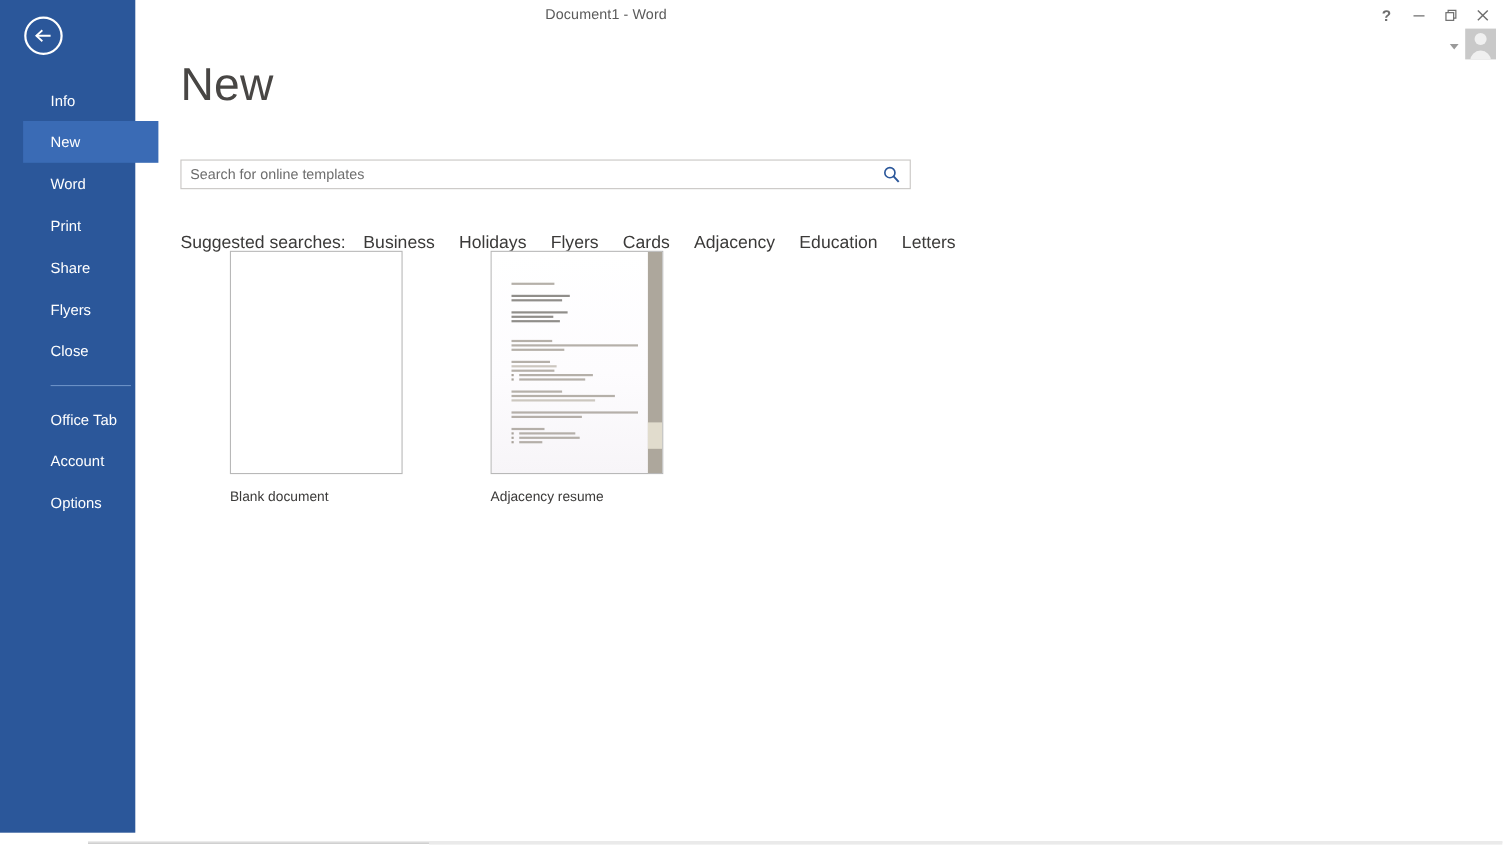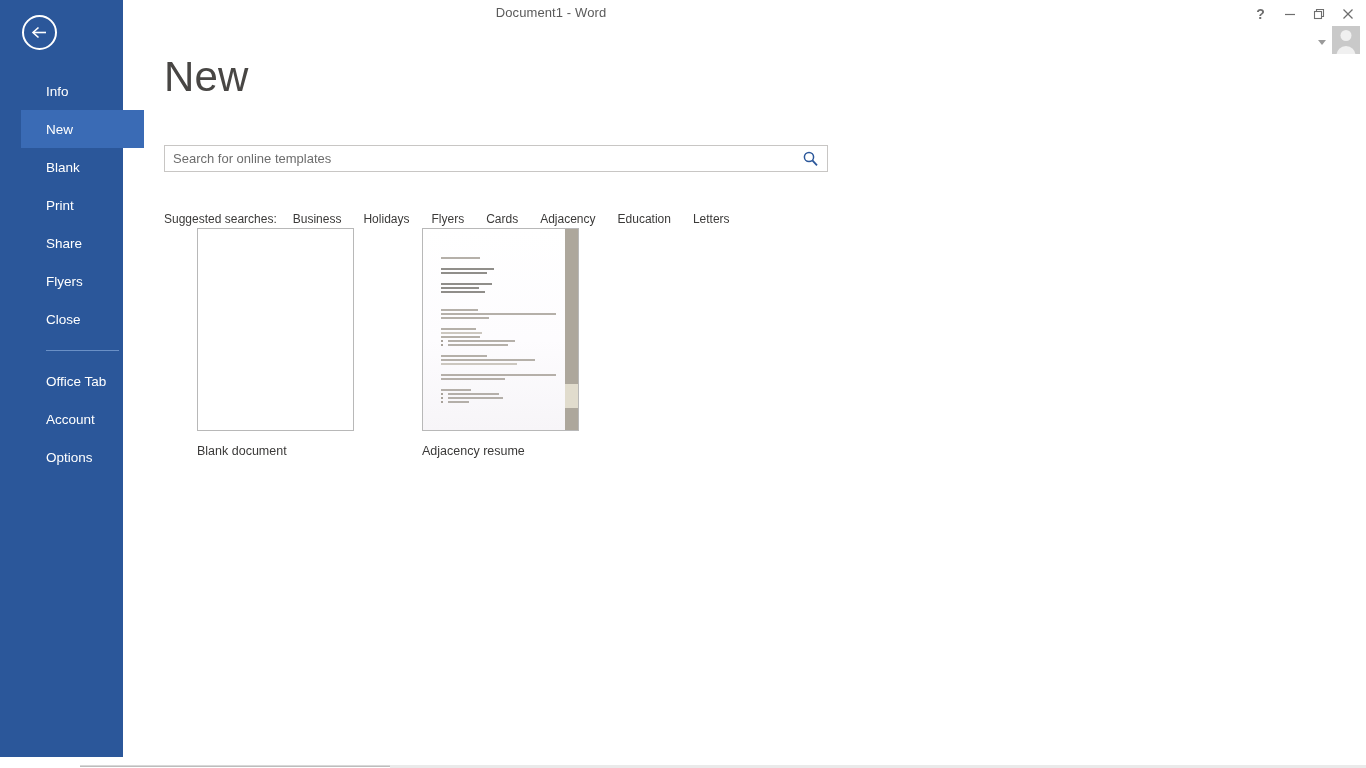--- a/index.html
+++ b/index.html
@@ -198,21 +198,21 @@
     justify-content: center;
     cursor: pointer;
     background: transparent;
     border: none;
   }
   .suggest-row {
     position: absolute;
     left: 41px; top: 184px;
     display: flex;
     align-items: baseline;
-    font-size: 12px;
+    font-size: 16px;
     white-space: nowrap;
   }
   .suggest-label {
     color: #3b3a39;
     margin-right: 16px;
   }
   .suggest-link {
     color: #3b3a39;
     margin-right: 22px;
     cursor: pointer;
@@ -222,20 +222,21 @@
   
   .gallery {
     position: absolute;
     left: 74px; top: 200px;
     display: flex;
     gap: 68px;
   }
   .tmpl {
     width: 157px;
     cursor: pointer;
+    margin-left: 12px;
   }
   .tmpl-thumb {
     width: 157px;
     height: 203px;
     box-sizing: border-box;
     background: #ffffff;
     border: 1px solid #b8b8b8;
     position: relative;
     overflow: hidden;
   }
@@ -384,21 +385,21 @@
   <div class="sidebar">
     <div class="back-btn">
       <svg width="19" height="15" viewBox="0 0 19 15">
         <line x1="3" y1="7.5" x2="16" y2="7.5" stroke="#ffffff" stroke-width="1.6"></line>
         <polyline points="8.5,2.5 3,7.5 8.5,12.5" fill="none" stroke="#ffffff" stroke-width="1.6"></polyline>
       </svg>
     </div>
     <div class="nav">
       <div class="nav-item">Info</div>
       <div class="nav-item active">New</div>
-      <div class="nav-item">Blank</div>
+      <div class="nav-item">Word</div>
       <div class="nav-item">Print</div>
       <div class="nav-item">Share</div>
       <div class="nav-item">Flyers</div>
       <div class="nav-item">Close</div>
       <div class="nav-divider"></div>
       <div class="nav-item">Office Tab</div>
       <div class="nav-item">Account</div>
       <div class="nav-item">Options</div>
     </div>
   </div>

